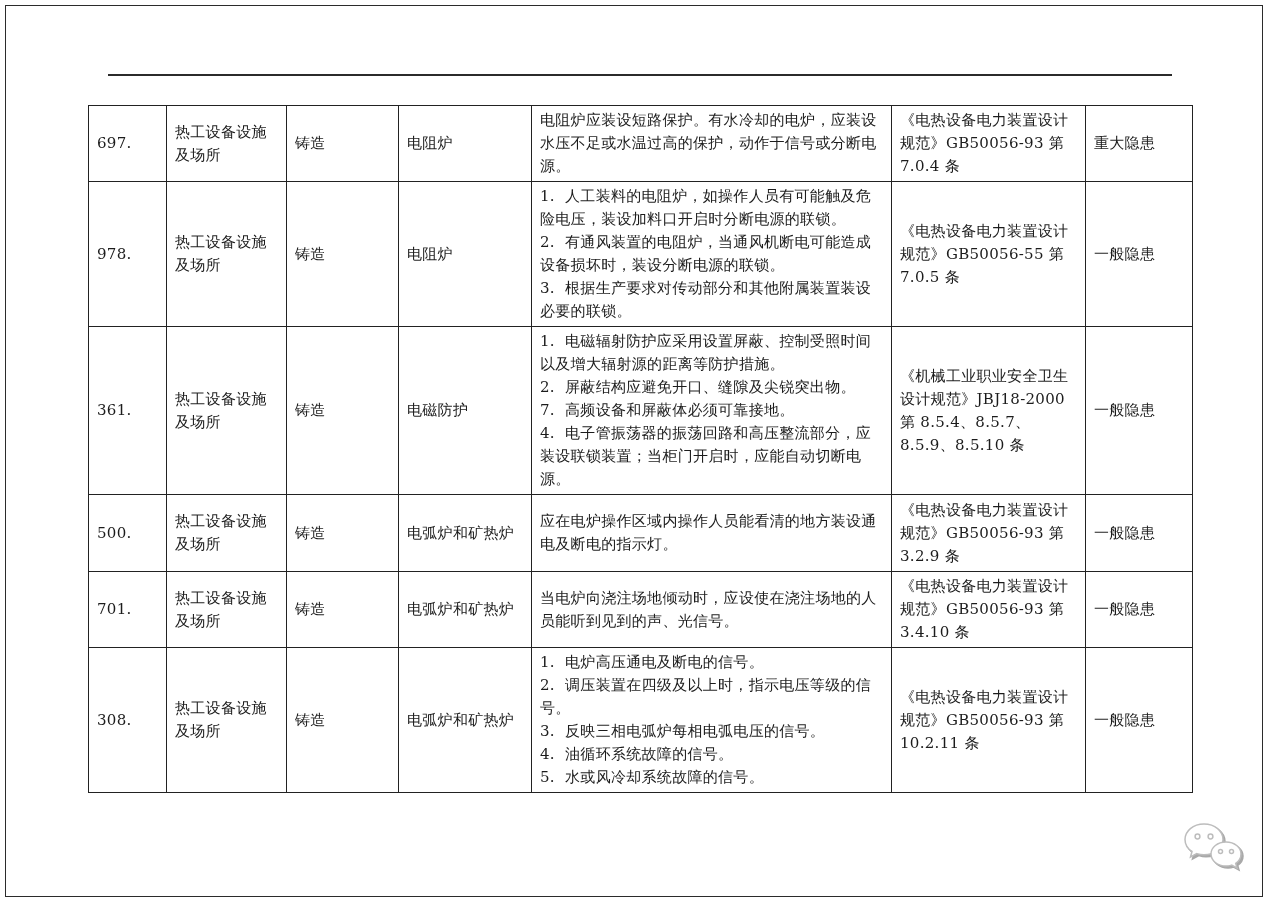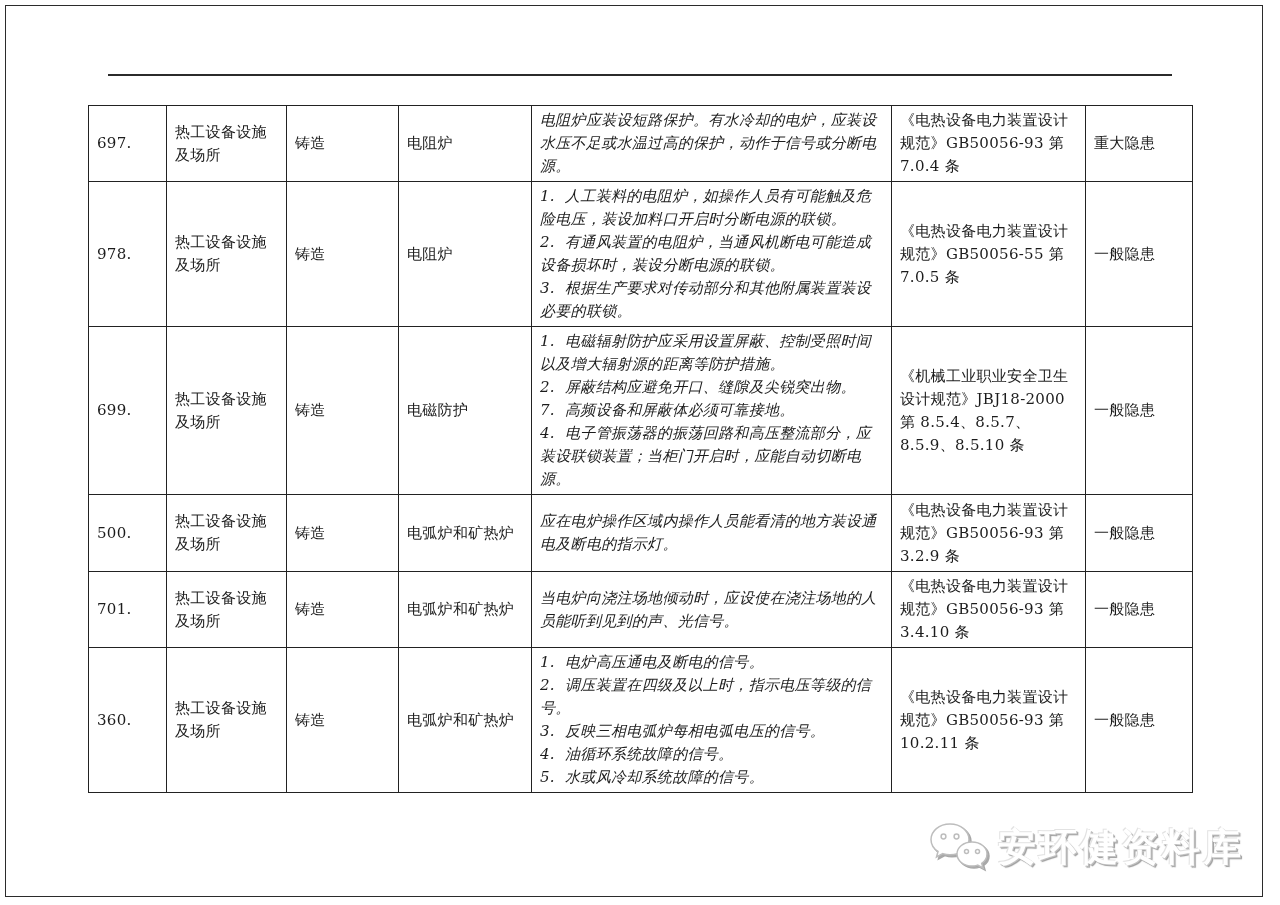--- a/index.html
+++ b/index.html
@@ -45,21 +45,21 @@
     font-size: 15px;
     line-height: 23px;
     vertical-align: middle;
     padding: 3px 8px;
     box-sizing: border-box;
     letter-spacing: 0.3px;
     overflow: hidden;
   }
   .c-no { text-align: left; padding-left: 2px; padding-right: 2px; }
   .c-area { padding-left: 10px; }
-  .c-desc { white-space: pre-wrap; font-style: italic; }
+  .c-desc { white-space: pre-wrap; }
   .c-basis { }
   .c-level { }
   .watermark {
     position: absolute;
     right: 36px;
     top: 820px;
     display: flex;
     align-items: center;
     gap: 8px;
   }
@@ -109,21 +109,21 @@
       <td class="c-area">热工设备设施及场所</td>
       <td>铸造</td>
       <td>电阻炉</td>
       <td class="c-desc">1.  人工装料的电阻炉，如操作人员有可能触及危险电压，装设加料口开启时分断电源的联锁。
 2.  有通风装置的电阻炉，当通风机断电可能造成设备损坏时，装设分断电源的联锁。
 3.  根据生产要求对传动部分和其他附属装置装设必要的联锁。</td>
       <td class="c-basis">《电热设备电力装置设计规范》GB50056-55 第 7.0.5 条</td>
       <td class="c-level">一般隐患</td>
     </tr>
     <tr style="height:168px">
-      <td class="c-no">699.</td>
+      <td class="c-no">361.</td>
       <td class="c-area">热工设备设施及场所</td>
       <td>铸造</td>
       <td>电磁防护</td>
       <td class="c-desc">1.  电磁辐射防护应采用设置屏蔽、控制受照时间以及增大辐射源的距离等防护措施。
 2.  屏蔽结构应避免开口、缝隙及尖锐突出物。
 7.  高频设备和屏蔽体必须可靠接地。
 4.  电子管振荡器的振荡回路和高压整流部分，应装设联锁装置；当柜门开启时，应能自动切断电源。</td>
       <td class="c-basis">《机械工业职业安全卫生设计规范》JBJ18-2000 第 8.5.4、8.5.7、8.5.9、8.5.10 条</td>
       <td class="c-level">一般隐患</td>
     </tr>
@@ -139,21 +139,21 @@
     <tr style="height:68px">
       <td class="c-no">701.</td>
       <td class="c-area">热工设备设施及场所</td>
       <td>铸造</td>
       <td>电弧炉和矿热炉</td>
       <td class="c-desc">当电炉向浇注场地倾动时，应设使在浇注场地的人员能听到见到的声、光信号。</td>
       <td class="c-basis">《电热设备电力装置设计规范》GB50056-93 第 3.4.10 条</td>
       <td class="c-level">一般隐患</td>
     </tr>
     <tr style="height:142px">
-      <td class="c-no">360.</td>
+      <td class="c-no">308.</td>
       <td class="c-area">热工设备设施及场所</td>
       <td>铸造</td>
       <td>电弧炉和矿热炉</td>
       <td class="c-desc">1.  电炉高压通电及断电的信号。
 2.  调压装置在四级及以上时，指示电压等级的信号。
 3.  反映三相电弧炉每相电弧电压的信号。
 4.  油循环系统故障的信号。
 5.  水或风冷却系统故障的信号。</td>
       <td class="c-basis">《电热设备电力装置设计规范》GB50056-93 第 10.2.11 条</td>
       <td class="c-level">一般隐患</td>
@@ -167,14 +167,13 @@
       <path d="M24 4 C13 4 5 11 5 19.5 C5 24.5 7.8 28.8 12 31.5 L10.5 37 L16.8 33.6 C19 34.3 21.4 34.8 24 34.8 C35 34.8 43 28 43 19.5 C43 11 35 4 24 4 Z"></path>
       <path d="M46 22 C37.5 22 31 27.4 31 34 C31 40.6 37.5 46 46 46 C48 46 49.9 45.7 51.6 45.1 L57 48 L55.7 43.4 C59 41.2 61 37.8 61 34 C61 27.4 54.5 22 46 22 Z"></path>
     </g>
     <g fill="none" stroke="#bdbdbd" stroke-width="1.5">
       <circle cx="17.5" cy="16.5" r="2.4"></circle>
       <circle cx="30.5" cy="16.5" r="2.4"></circle>
       <circle cx="40.5" cy="31.5" r="2"></circle>
       <circle cx="51.5" cy="31.5" r="2"></circle>
     </g>
   </svg>
-  <span class="wm-text">安环健资料库</span>
 </div>
 
 </body></html>

